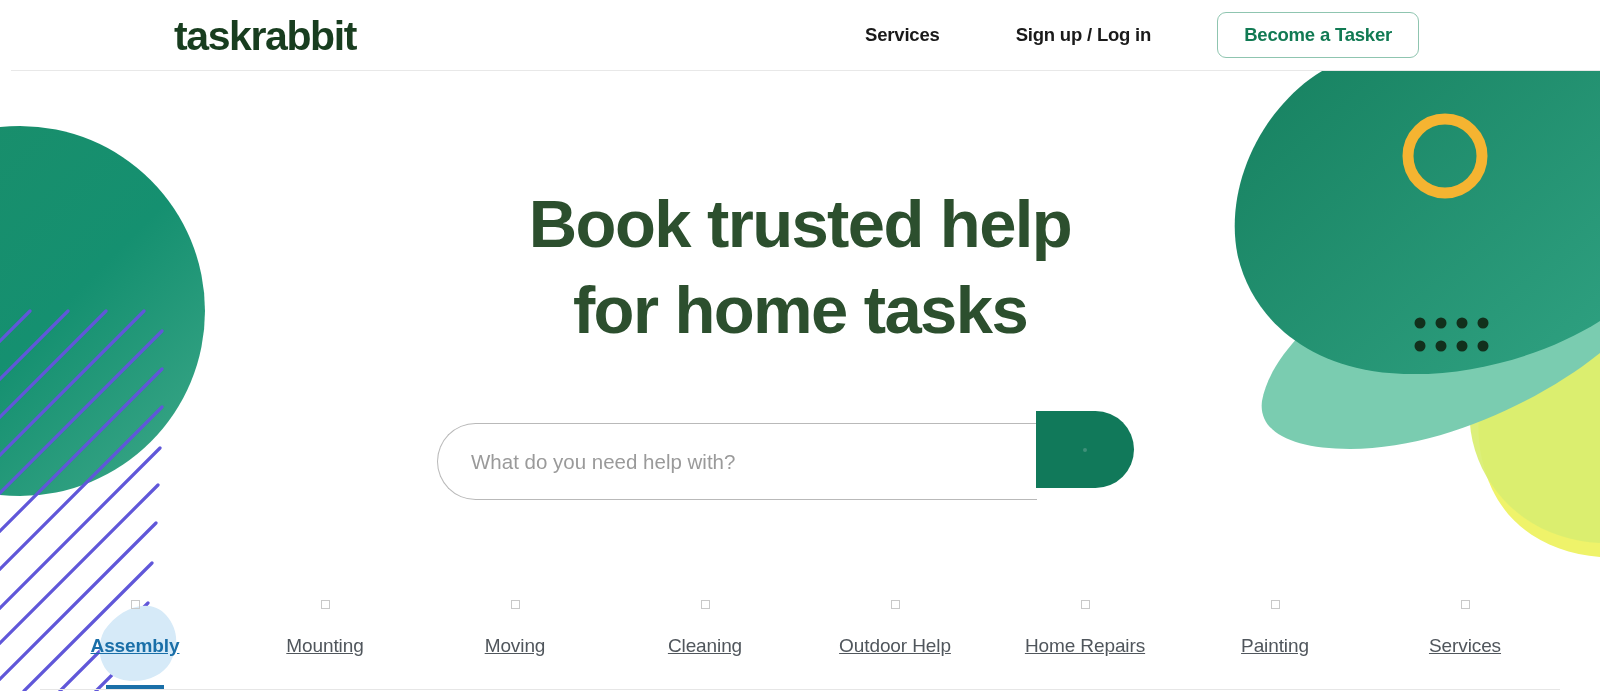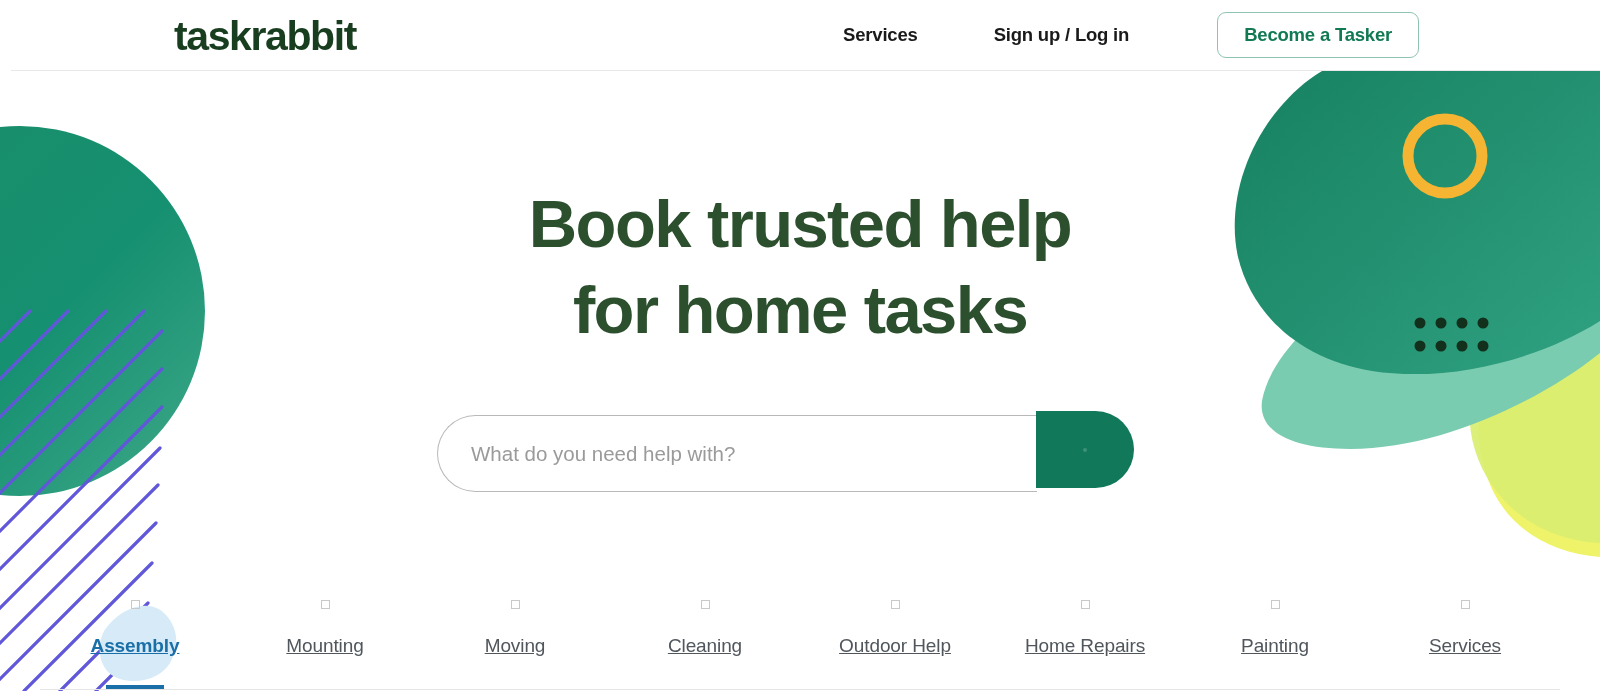--- a/index.html
+++ b/index.html
@@ -51,21 +51,21 @@
   .nav-link {
     font-size: 18.5px;
     font-weight: 700;
     color: #1a1a1a;
     letter-spacing: -0.2px;
     padding: 0 0;
     cursor: pointer;
     white-space: nowrap;
   }
   #nav-services { margin-right: 60px; }
-  #nav-signup { margin-right: 72px; }
+  #nav-signup { margin-right: 50px; }
   #become-tasker {
     display: inline-flex;
     align-items: center;
     justify-content: center;
     height: 46px;
     padding: 6px 26px;
     border: 1.6px solid #8fc5b0;
     border-radius: 9px;
     background: #ffffff;
     color: #117a53;
@@ -164,21 +164,21 @@
   #search-wrap {
     position: absolute;
     left: 437px;
     top: 411px;
     width: 697px;
     height: 77px;
     z-index: 35;
   }
   #search-field {
     position: absolute;
-    left: 0; top: 4px;
+    left: 0; top: 12px;
     width: 600px;
     height: 77px;
     background: #ffffff;
     border: 1px solid #b9b9b9;
     border-right: none;
     border-radius: 38.5px 0 0 38.5px;
   }
   #search-input {
     position: absolute;
     left: 33px;

